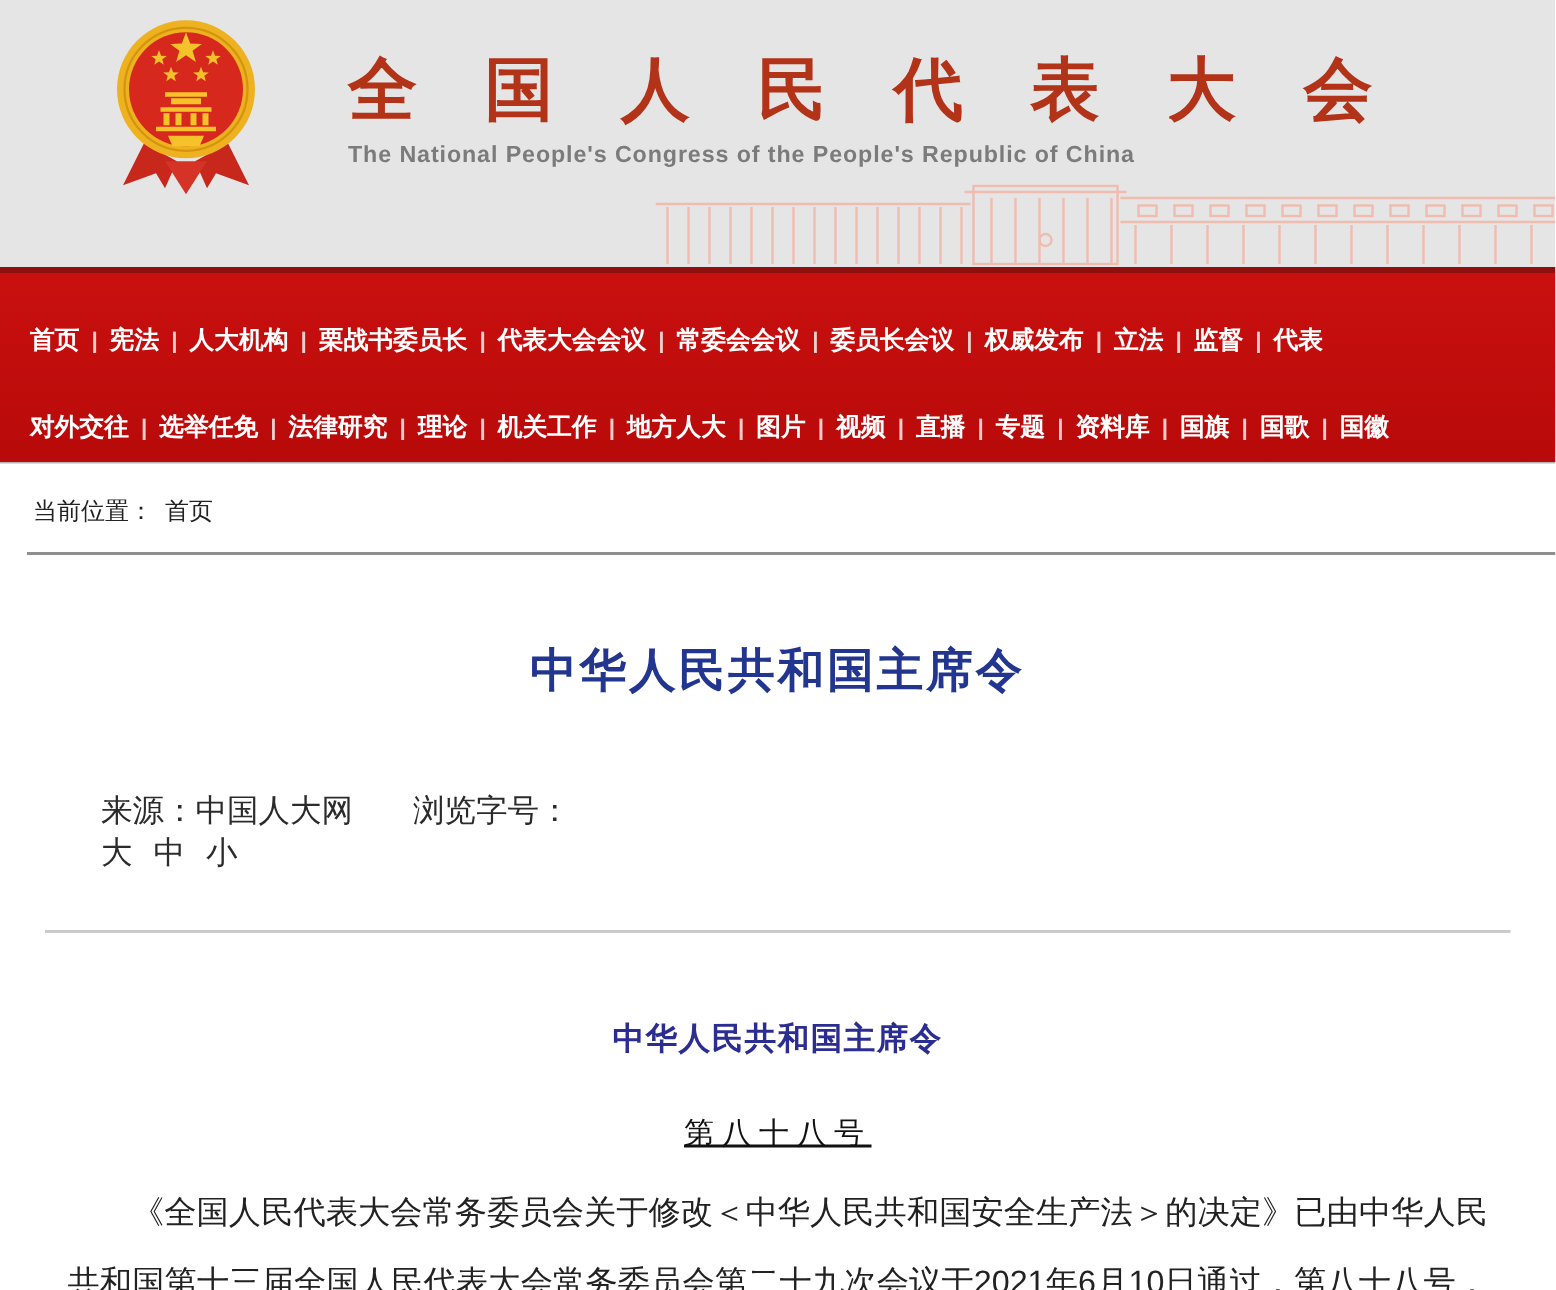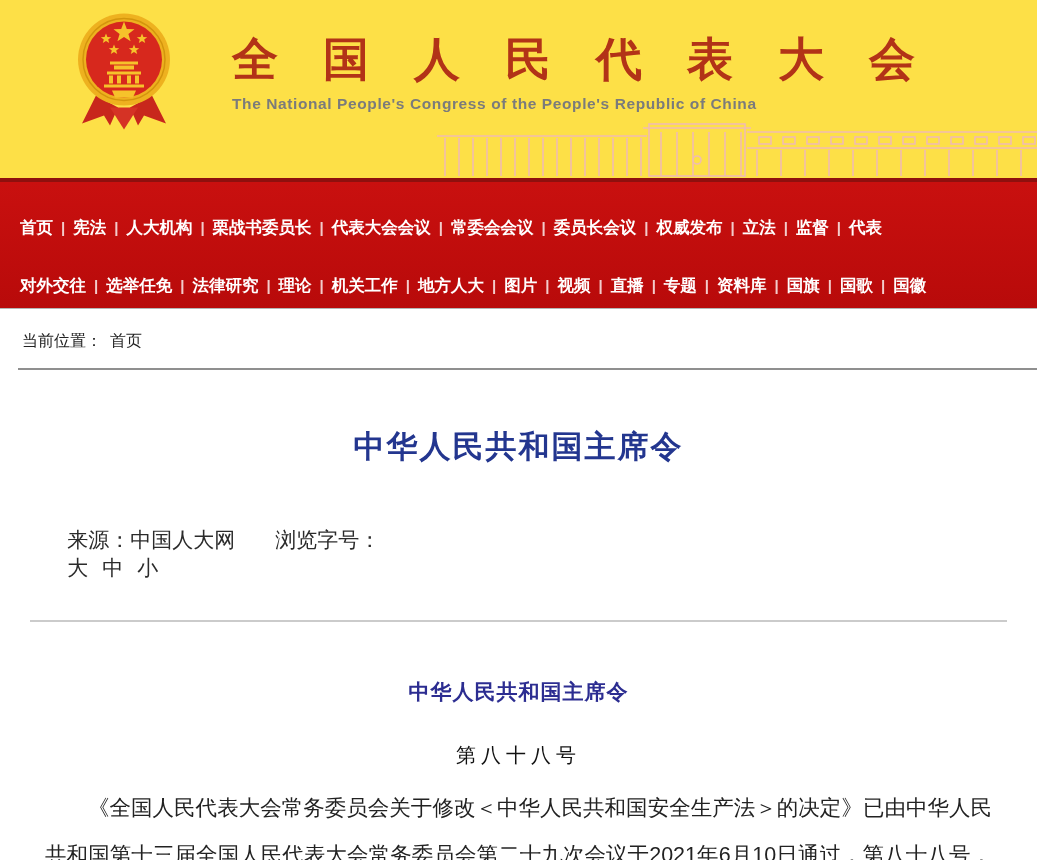--- a/index.html
+++ b/index.html
@@ -2,21 +2,21 @@
 <html><head>
 <meta charset="utf-8">
 <style>
   html,body{margin:0;padding:0;}
   body{
     width:1037px;height:860px;overflow:hidden;background:#ffffff;
     font-family:"Liberation Sans","DejaVu Sans",sans-serif;
     position:relative;
   }
   
-  .header{position:relative;height:178px;background:#fde047;overflow:hidden;}
+  .header{position:relative;height:178px;background:#e5e5e5;overflow:hidden;}
   .emblem{position:absolute;left:74px;top:6px;width:100px;height:128px;}
   .site-titles{position:absolute;left:232px;top:34px;}
   .site-title{
     font-size:46px;font-weight:bold;color:#b23317;
     letter-spacing:45px;white-space:nowrap;line-height:1.1;
   }
   .site-subtitle{
     margin-top:10px;font-size:15.5px;font-weight:bold;color:#7b7b7b;
     letter-spacing:0.6px;white-space:nowrap;
   }
@@ -58,21 +58,21 @@
   .meta-source{margin-right:40px;}
   .font-size-option{margin-right:14px;cursor:pointer;color:#2b2b2b;text-decoration:none;}
   .meta-datetime{white-space:pre;letter-spacing:0.5px;}
   .article-title{
     margin-top:56px;text-align:center;
     font-size:21px;font-weight:bold;color:#2c2d91;letter-spacing:1px;
   }
   .article-number{
     margin-top:36px;text-align:center;
     font-family:"Liberation Serif","DejaVu Serif",serif;
-    font-size:20px;color:#111;letter-spacing:5px;
+    font-size:20px;color:#111;letter-spacing:5px;text-decoration:underline;
   }
   .article-body{
     margin:16px 45px 0 45px;
     font-size:21.5px;line-height:47px;color:#222;
     text-indent:2em;text-align:justify;
   }
 </style>
 </head>
 <body>
 

